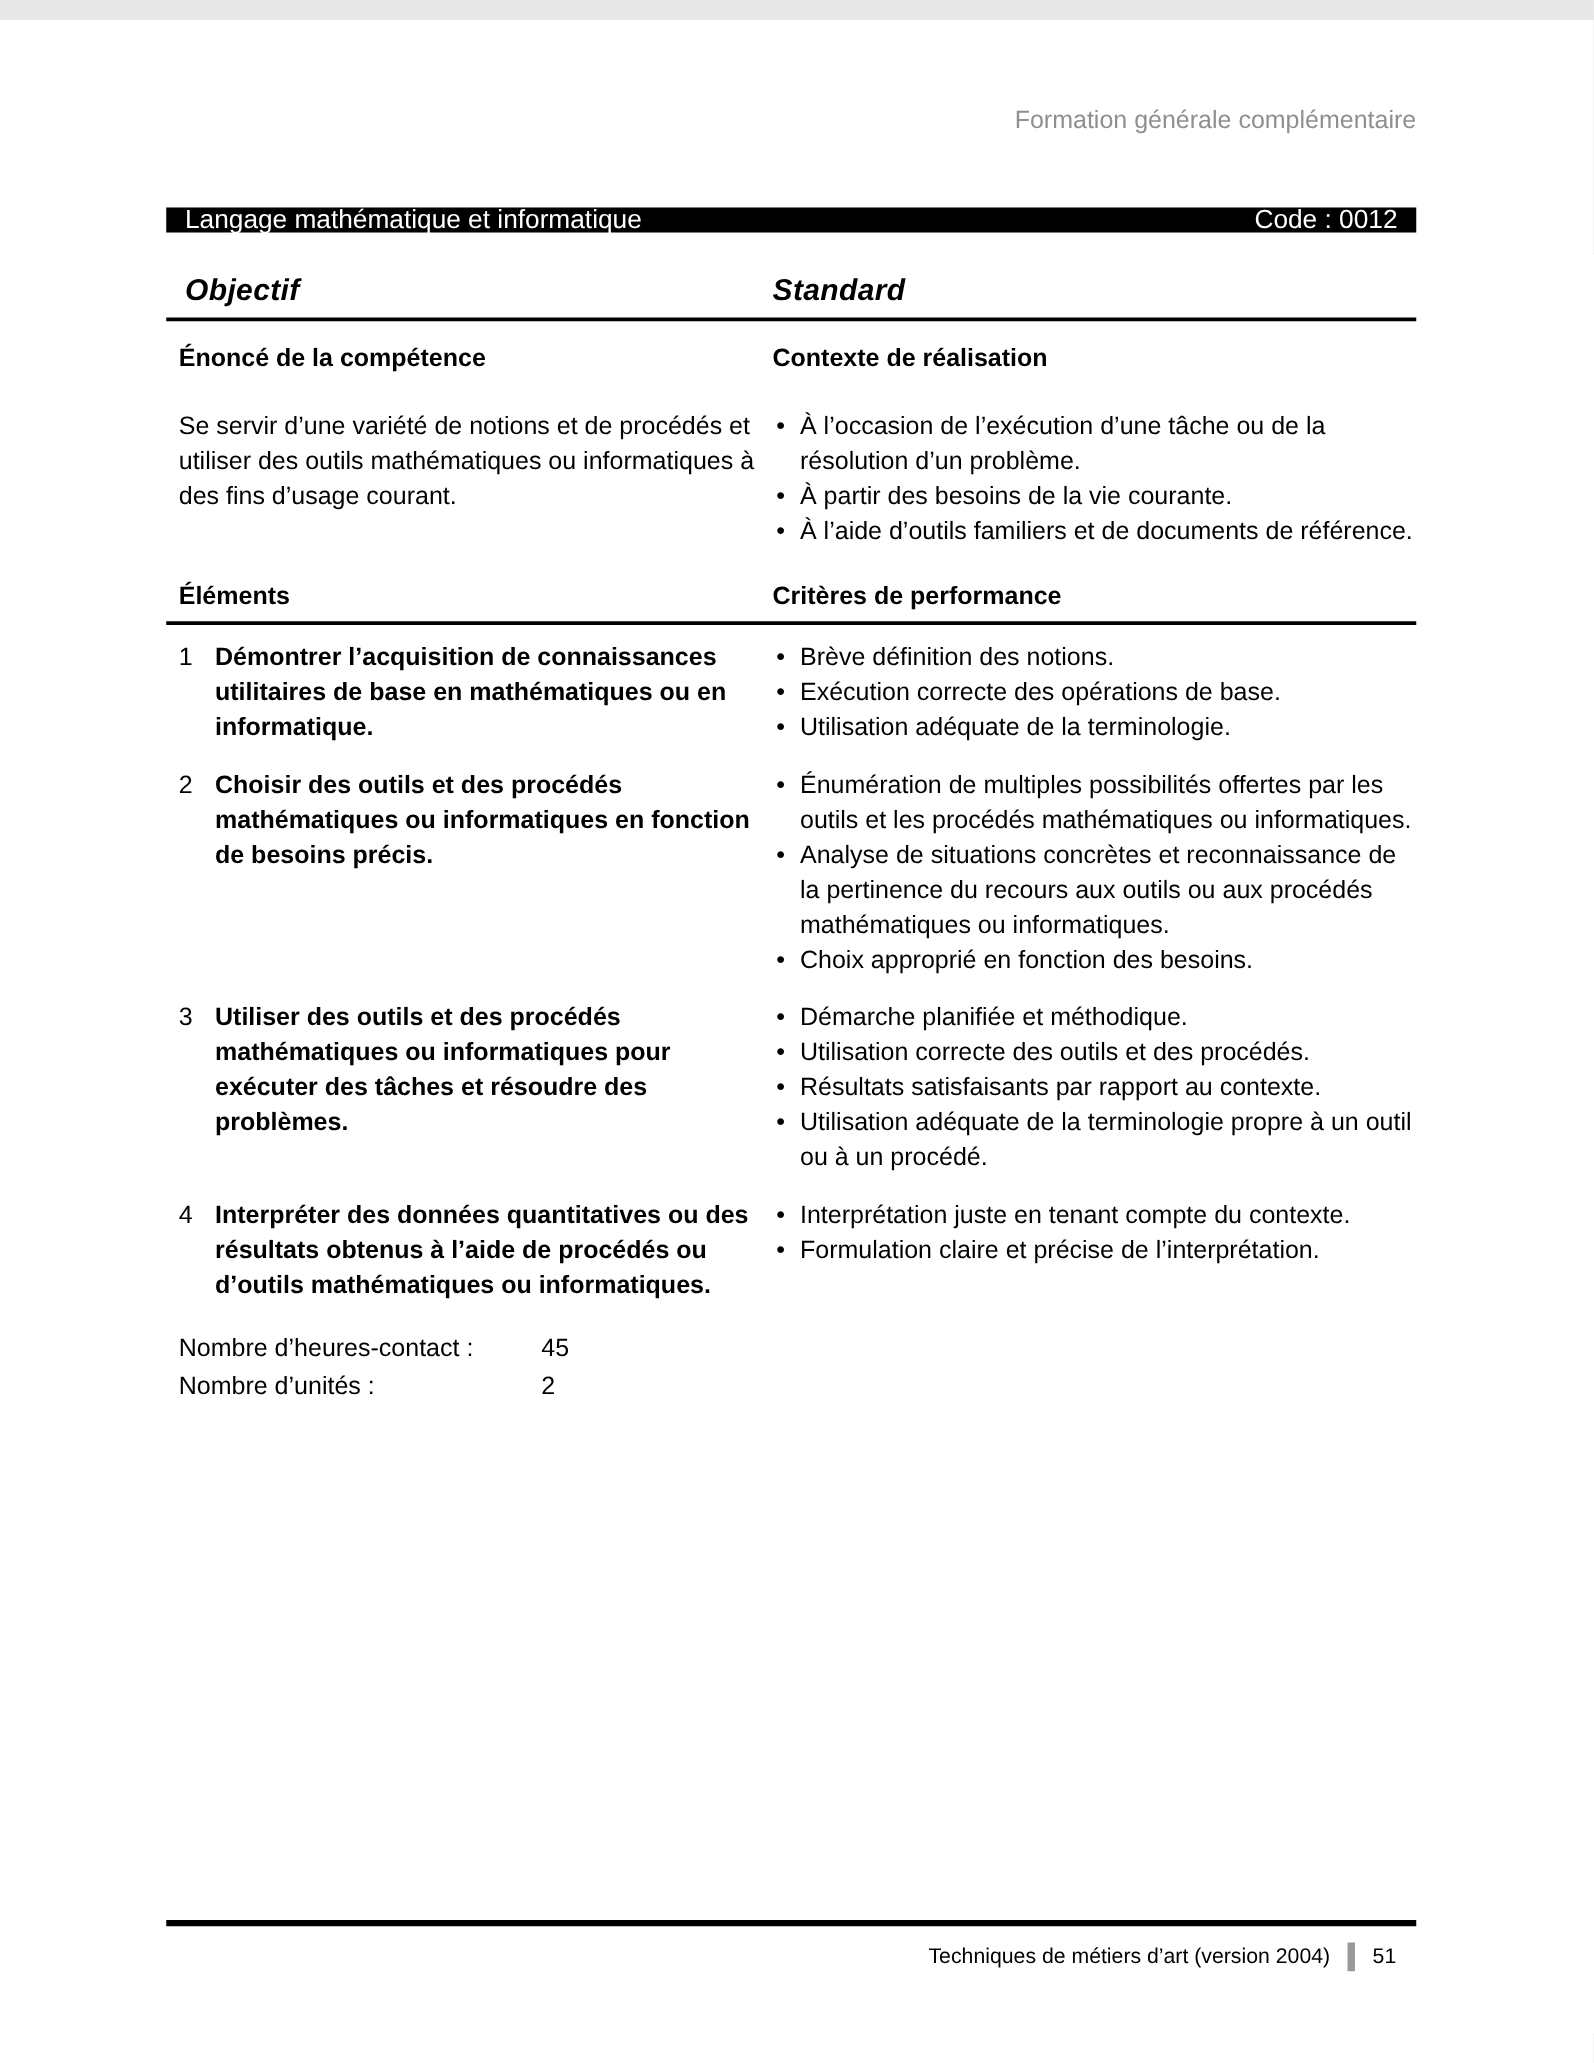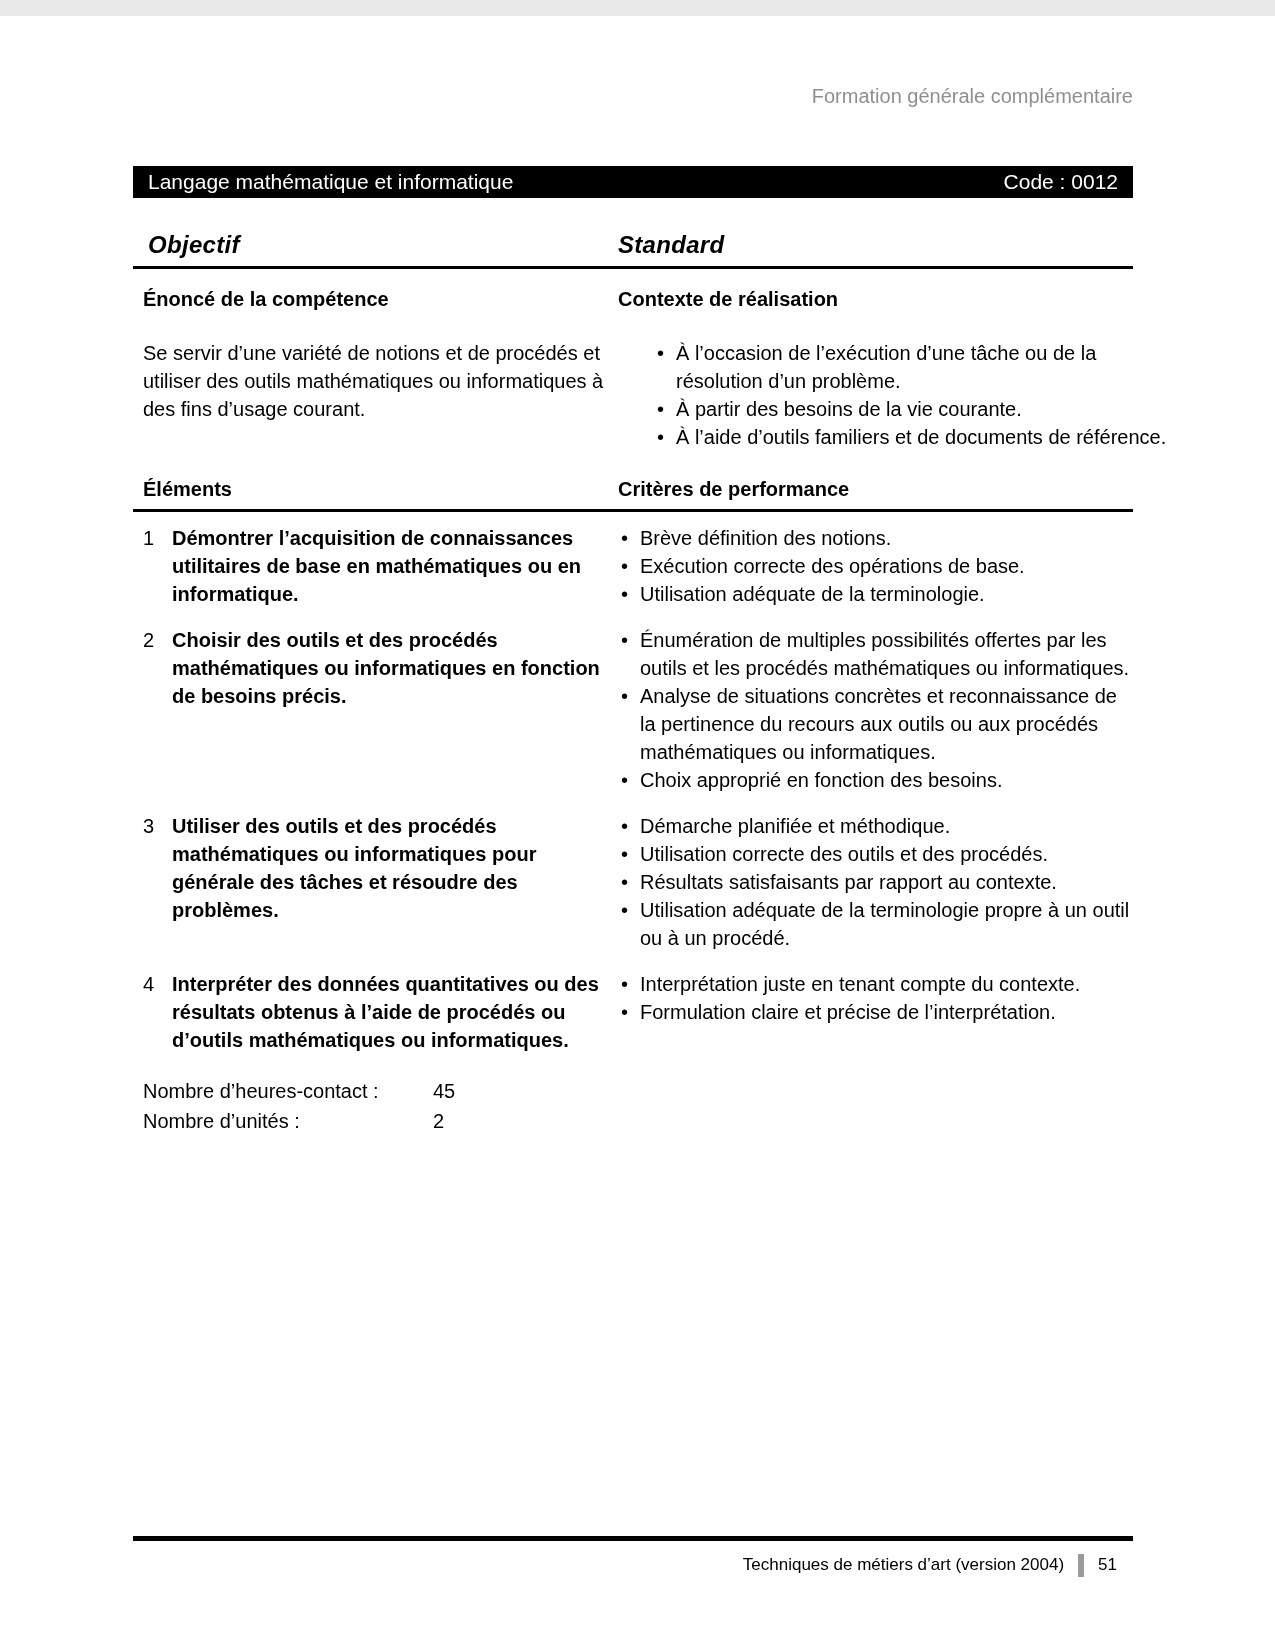--- a/index.html
+++ b/index.html
@@ -15,21 +15,21 @@
   }
   .running-header {
     margin:68px 142px 0 133px;
     text-align:right;
     color:#8f8f8f;
     font-size:20px; line-height:24px;
   }
   .content { margin-left:133px; width:1000px; }
   .title-bar {
     margin-top:58px;
-    height:32px;
+    height:20px;
     background:#000;
     color:#fff;
     display:flex; align-items:center; justify-content:space-between;
     padding:0 15px;
     box-sizing:border-box;
     font-size:21px;
     text-align:center;
   }
   .two-col { display:grid; grid-template-columns:485px 515px; }
   .col-left { padding-left:10px; box-sizing:border-box; }
@@ -37,21 +37,21 @@
   .rule-below { border-bottom:3px solid #000000; padding-bottom:6px; }
   .heads-row { margin-top:32px; }
   .big-head {
     font-size:24px; line-height:30px;
     font-weight:bold; font-style:italic;
     letter-spacing:0.3px;
   }
   .heads-row .col-left .big-head { margin-left:5px; }
   .sub-row { margin-top:16px; }
   .sub-head { font-size:20px; line-height:24px; font-weight:bold; }
-  .body-row { margin-top:26px;gap:36px; }
+  .body-row { margin-top:26px; }
   .statement { margin:0; width:472px; }
   ul.bullets { list-style:none; margin:0; padding:0; }
   ul.bullets li { position:relative; padding-left:22px; }
   ul.bullets li::before { content:"\2022"; position:absolute; left:3px; }
   .elements-row { margin-top:24px; }
   .item-row { margin-top:18px; }
   .item-row.first { margin-top:12px; }
   .num-item { display:flex; }
   .num { flex:none; width:20px; margin-right:9px; }
   .item-text { margin:0; flex:1;font-weight:bold; }
@@ -153,21 +153,21 @@
             <li>Énumération de multiples possibilités offertes par les outils et les procédés mathématiques ou informatiques.</li>
             <li>Analyse de situations concrètes et reconnaissance de la pertinence du recours aux outils ou aux procédés mathématiques ou informatiques.</li>
             <li>Choix approprié en fonction des besoins.</li>
           </ul>
       </div>
     </div>
 
     <div class="two-col item-row">
       <div class="col-left num-item">
         <span class="num">3</span>
-        <p class="item-text">Utiliser des outils et des procédés mathématiques ou informatiques pour générale des tâches et résoudre des problèmes.</p>
+        <p class="item-text">Utiliser des outils et des procédés mathématiques ou informatiques pour exécuter des tâches et résoudre des problèmes.</p>
       </div>
       <div class="col-right">
         <ul class="bullets">
             <li>Démarche planifiée et méthodique.</li>
             <li>Utilisation correcte des outils et des procédés.</li>
             <li>Résultats satisfaisants par rapport au contexte.</li>
             <li>Utilisation adéquate de la terminologie propre à un outil ou à un procédé.</li>
           </ul>
       </div>
     </div>

